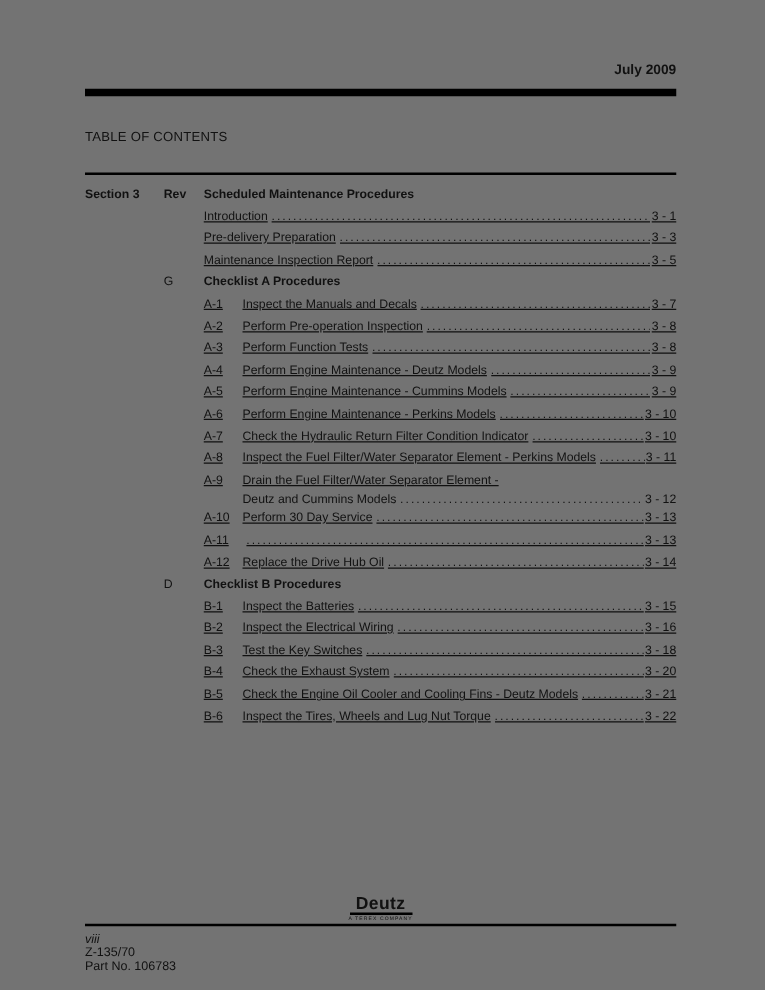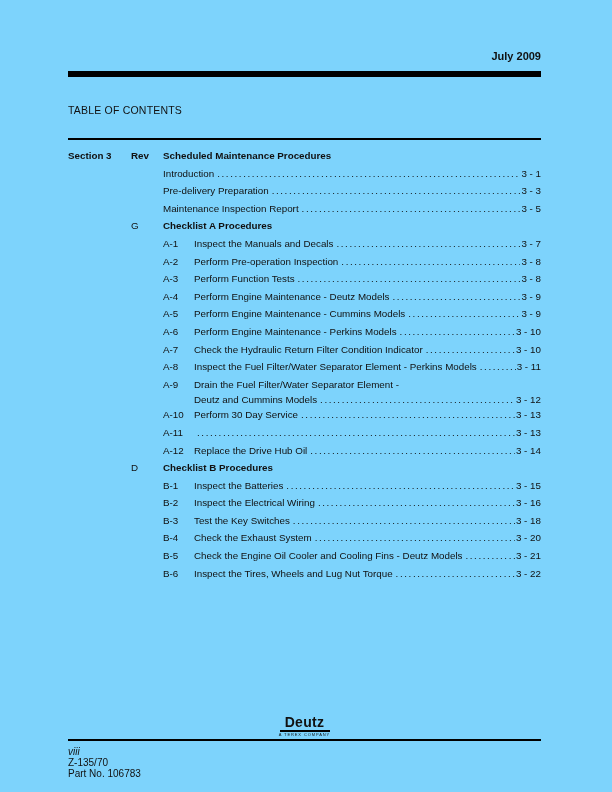--- a/index.html
+++ b/index.html
@@ -1,36 +1,36 @@
 <!DOCTYPE html>
 <html><head>
 <meta charset="utf-8">
 <style>
   html, body { margin: 0; padding: 0; }
   body { width: 612px; height: 792px; background: #ffffff; }
   .page {
-    position: relative; width: 612px; height: 792px; background: #7dd3fc;
+    position: relative; width: 612px; height: 792px; background: #737373;
     font-family: "Liberation Sans", "DejaVu Sans", sans-serif; color: #111;
   }
   .content { position: absolute; left: 68px; top: 0; width: 473px; }
 
   .date { text-align: right; font-size: 11px; font-weight: bold; padding-top: 50px; }
   .bar { height: 6px; background: #000; margin-top: 9px; }
   .toc-title { font-size: 10.5px; margin-top: 27px; letter-spacing: 0.2px; }
   .rule { height: 2px; background: #000; margin-top: 22px; }
 
   .toc { margin-top: 7px; font-size: 9.8px; }
   .row { display: flex; align-items: baseline; line-height: 17.6px; }
   .row.cont { line-height: 13px; justify-content: space-between; }
   .b { font-weight: bold; }
   .col-section { width: 63px; flex-shrink: 0; }
   .col-rev { width: 32px; flex-shrink: 0; }
   .col-num { width: 31px; flex-shrink: 0; }
   .indent0 { padding-left: 63px; }
-  .indent1 { padding-left: 95px; }
+  .indent1 { padding-left: 95px; text-decoration: underline; }
   .indent2 { padding-left: 126px; }
   .etitle { white-space: nowrap; }
   .dots { flex: 1 1 0; min-width: 0; overflow: hidden; white-space: nowrap; margin-left: 3px; margin-right: 1px; }
   .dots::after {
     content: "........................................................................................................................................................................";
     letter-spacing: 1.6px;
   }
   .pg { white-space: nowrap; }
 
   .footer { position: absolute; left: 68px; top: 715px; width: 473px; }

